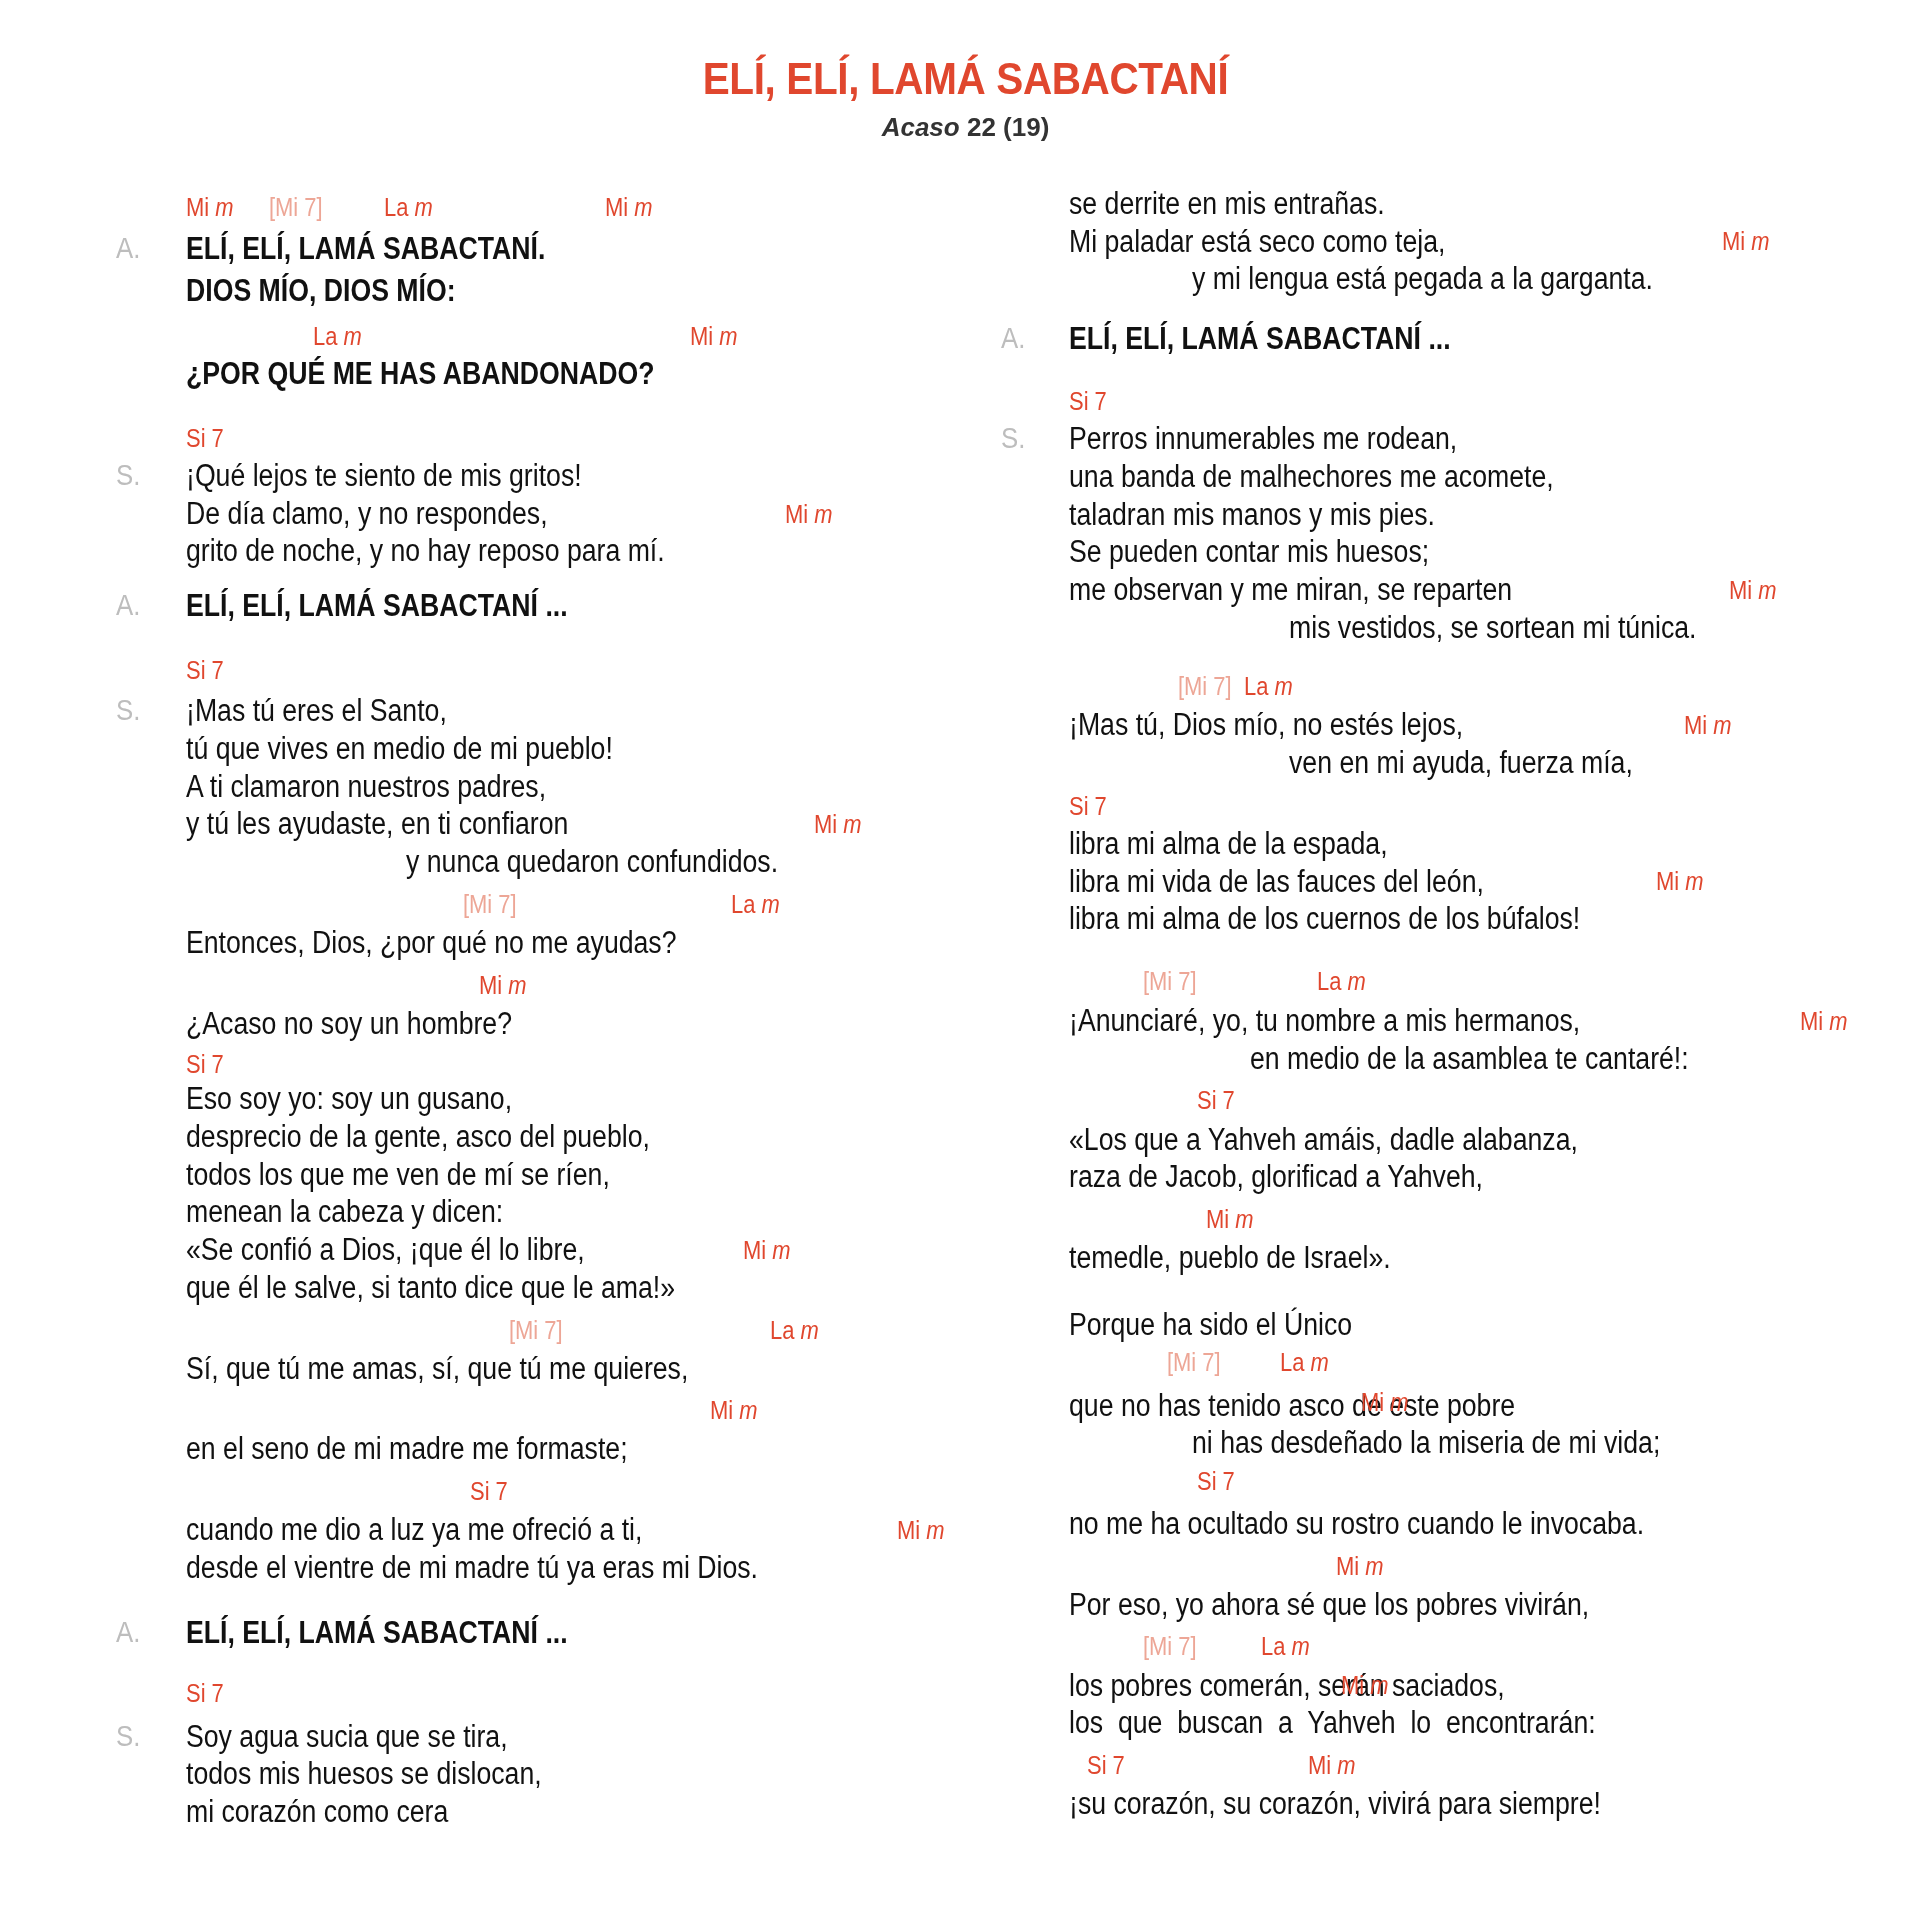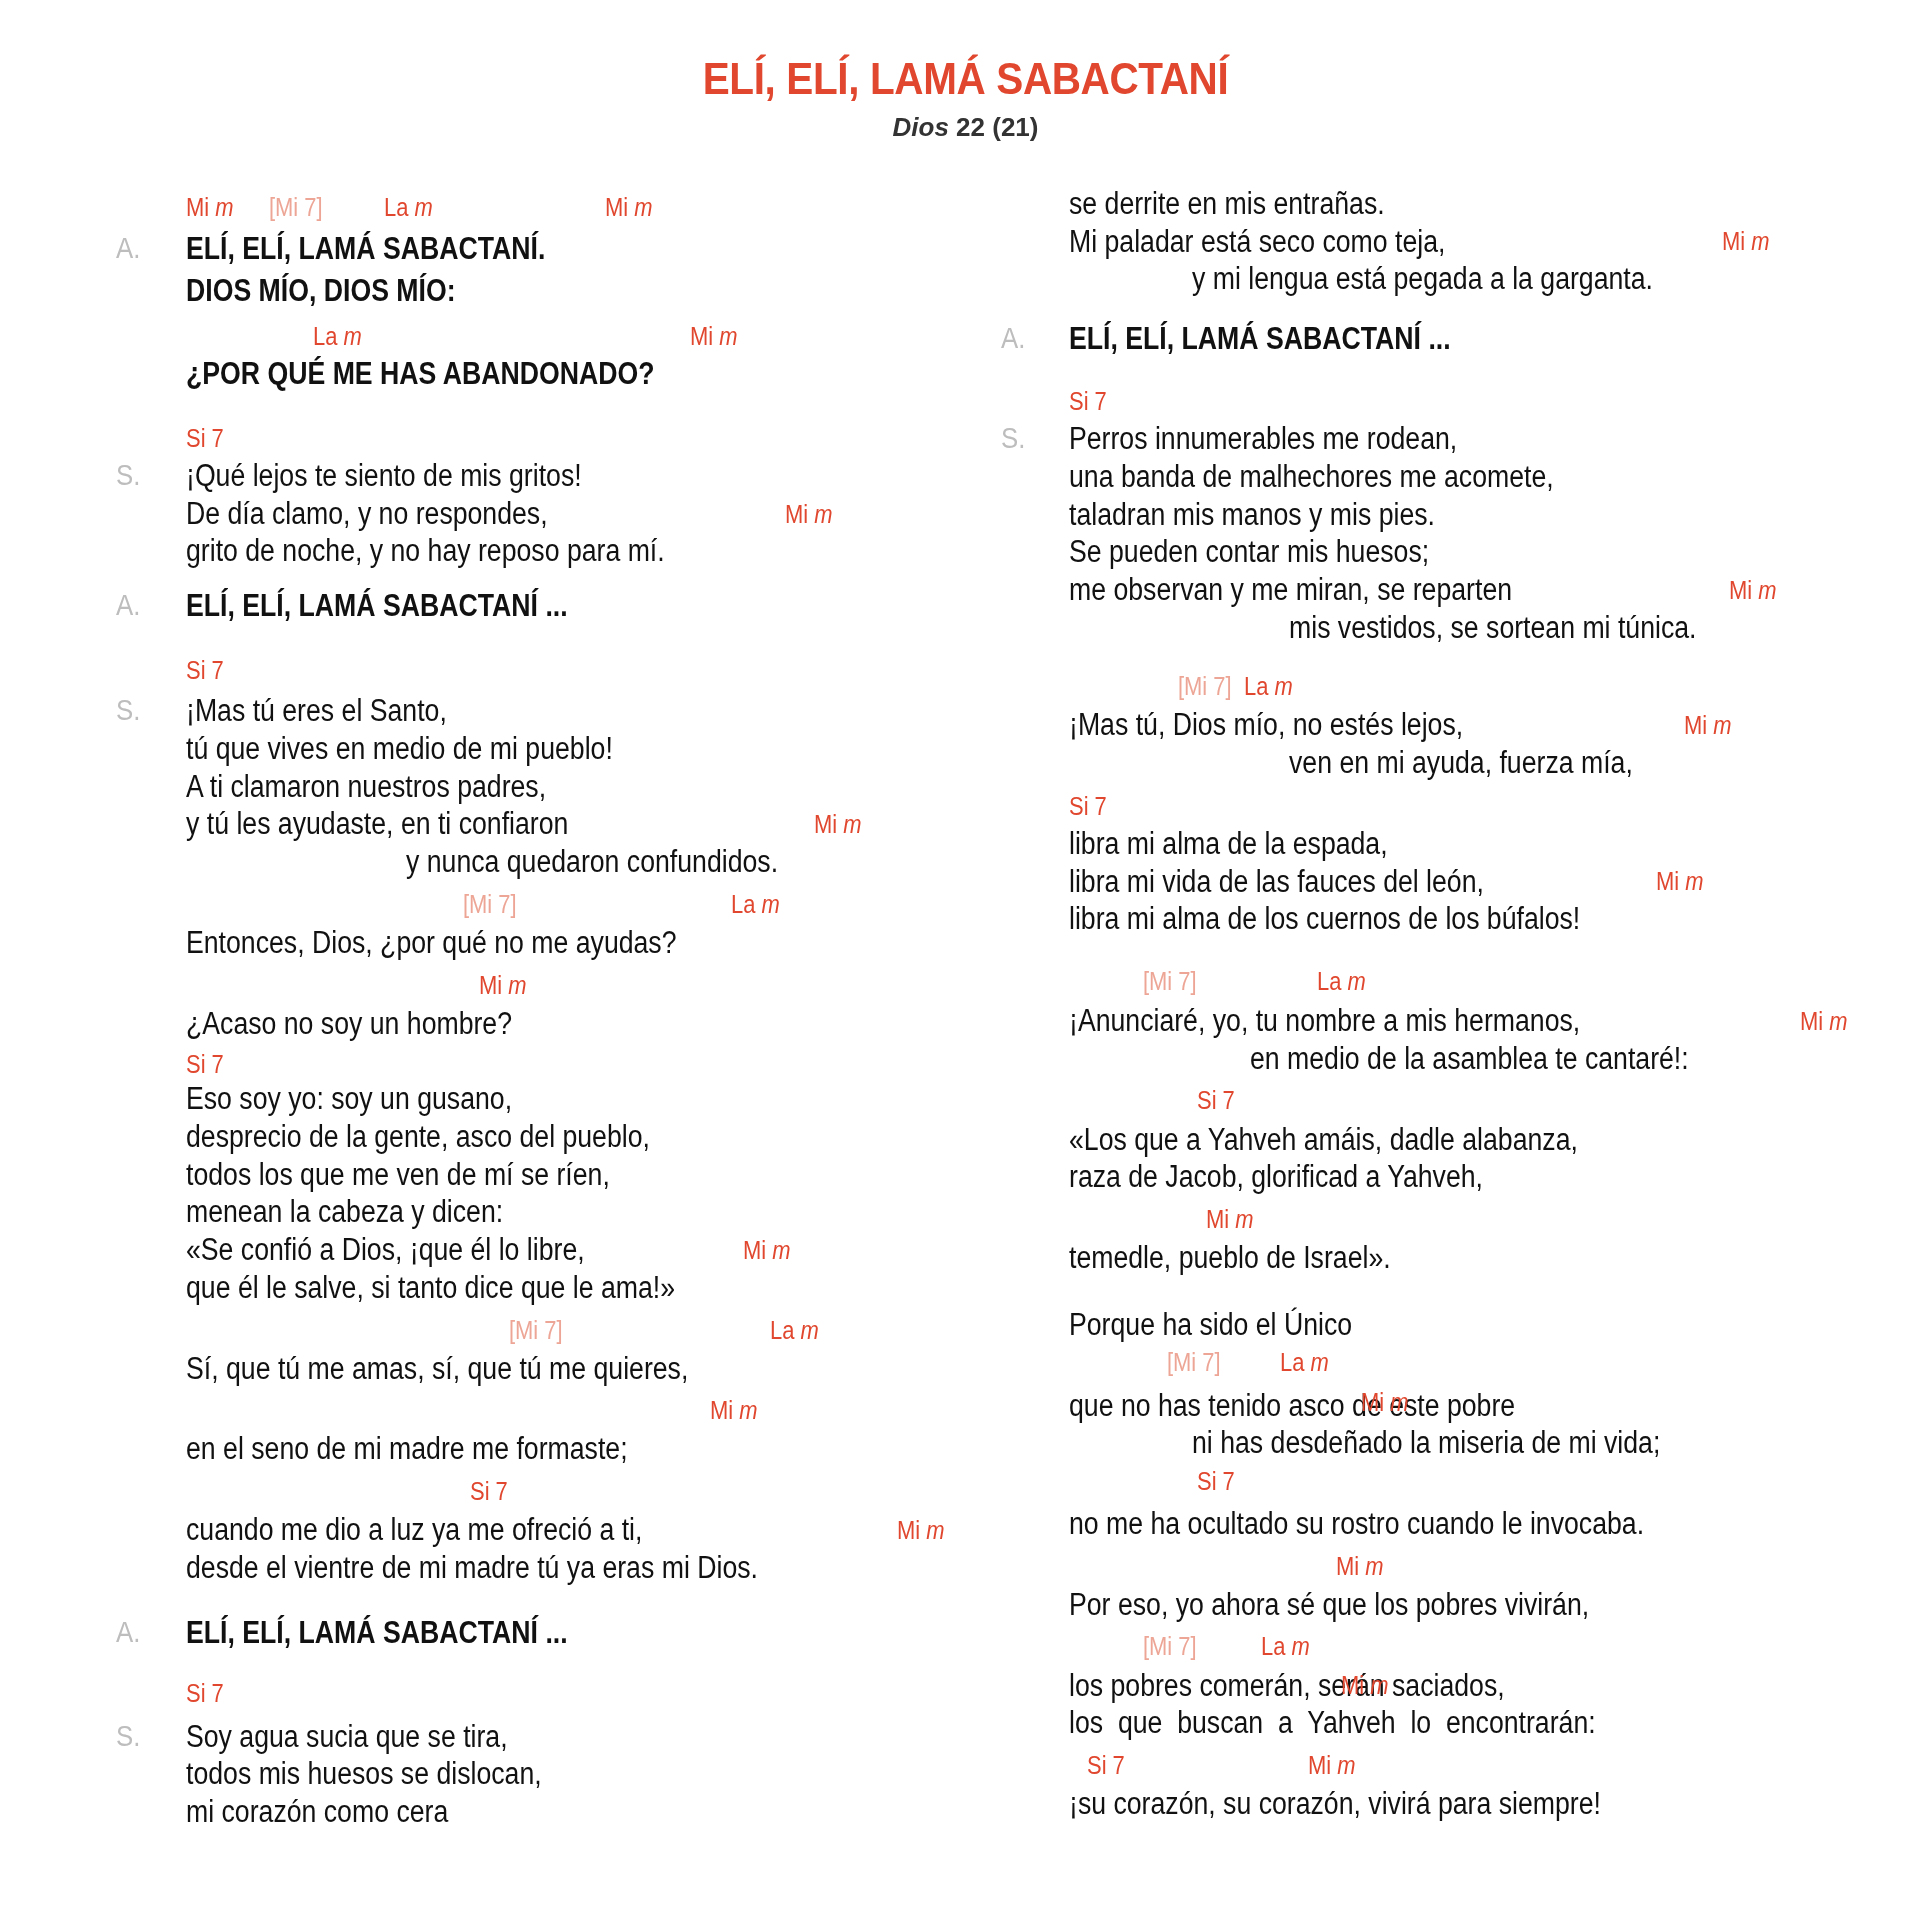--- a/index.html
+++ b/index.html
@@ -19,22 +19,22 @@
   .ch { position: absolute; white-space: pre; font-size: 25.5px; color: #e0472e; line-height: 1;
         transform: scaleX(0.86); transform-origin: left center; }
   .ch .q { font-style: italic; }
   .ch.opt { color: #eda696; }
 </style>
 </head>
 <body>
 
 <div class="title">ELÍ, ELÍ, LAMÁ SABACTANÍ</div>
 <div class="subtitle">
-  <span class="it">Dios</span>
-  <span>22 (21)</span>
+  <span class="it">Acaso</span>
+  <span>22 (19)</span>
 </div>
 
 <div id="sheet">
     <div class="lbl" style="left: 116px; top: 233px;">A.</div>
     <div class="lbl" style="left: 116px; top: 460px;">S.</div>
     <div class="lbl" style="left: 116px; top: 590px;">A.</div>
     <div class="lbl" style="left: 116px; top: 695px;">S.</div>
     <div class="lbl" style="left: 116px; top: 1617px;">A.</div>
     <div class="lbl" style="left: 116px; top: 1721px;">S.</div>
     <div class="lbl" style="left: 1001px; top: 323px;">A.</div>

